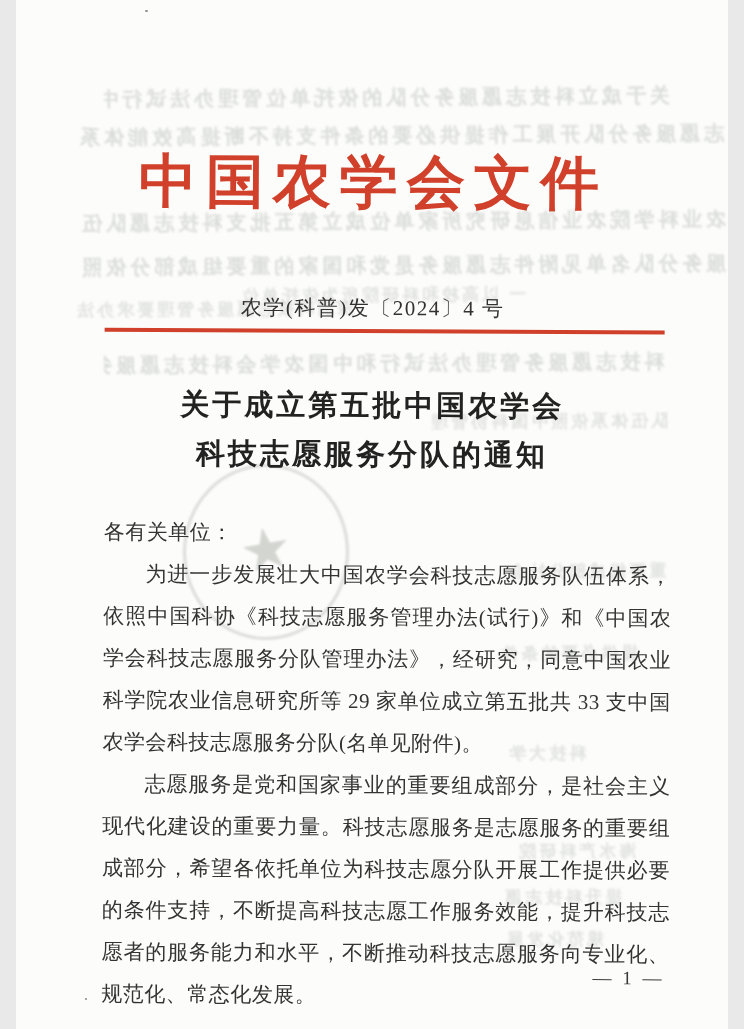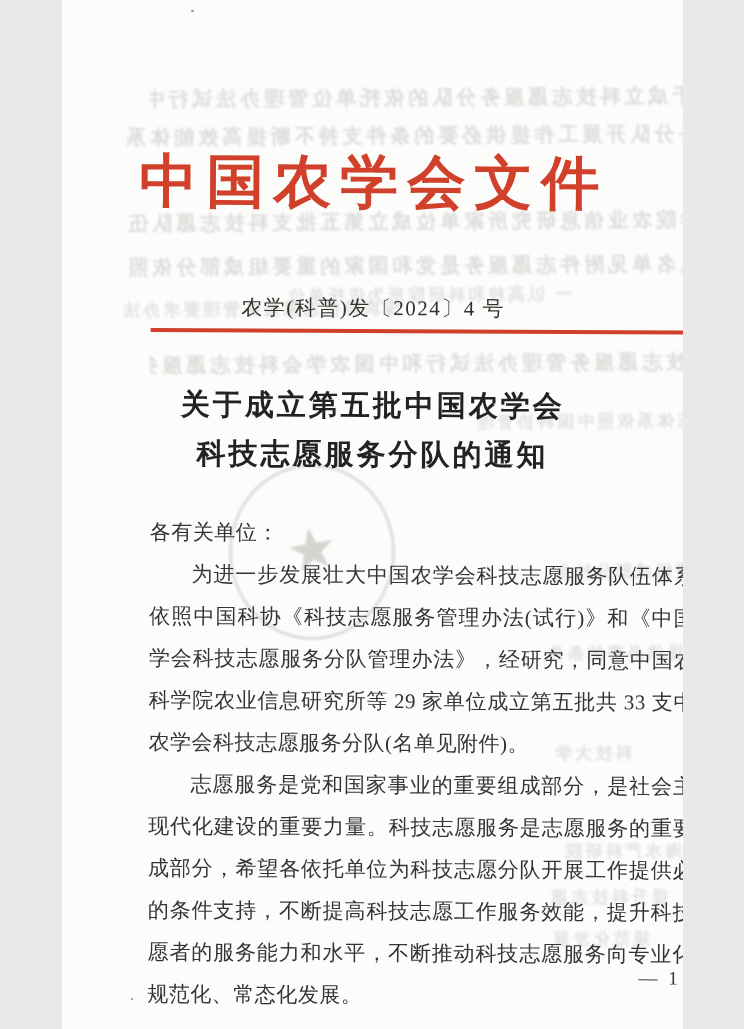--- a/index.html
+++ b/index.html
@@ -1,17 +1,17 @@
 <!DOCTYPE html>
 <html style="--accent: #d0402a;"><head>
 <meta charset="utf-8">
 <style>
   html,body{margin:0;padding:0;background:#e9e9e9;}
   .page{
-    position:relative;width:621px;height:1029px;margin:0 auto;
+    position:relative;width:712px;height:1029px;margin:0 auto;
     background:#fcfcfa;overflow:hidden;
     font-family:"Liberation Serif","DejaVu Serif",serif;color:#2f2f2f;
   }
   
   .content{position:absolute;inset:0;transform:rotate(.28deg);transform-origin:50% 45%;}
 
   
   .ghost{
     position:absolute;white-space:nowrap;overflow:hidden;
     transform:scaleX(-1) rotate(.4deg);

